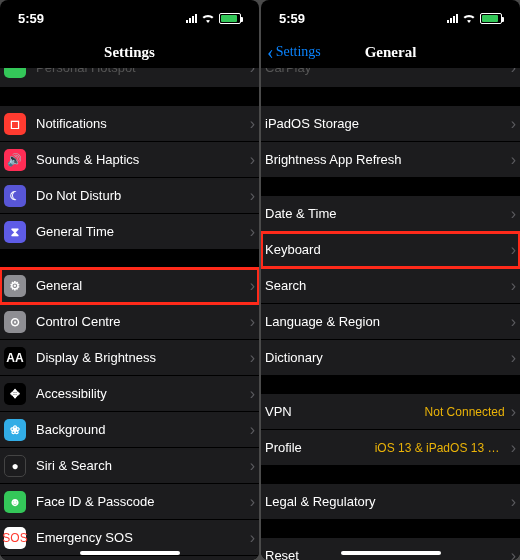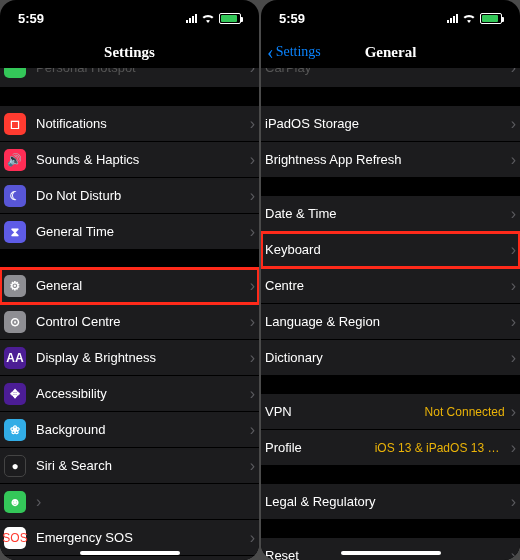--- a/index.html
+++ b/index.html
@@ -1,17 +1,17 @@
 <!DOCTYPE html>
 <html><head>
 <meta charset="utf-8">
 <style>
 * { margin: 0; padding: 0; box-sizing: border-box; }
 body { background: #4a4a4a; font-family: -apple-system, Helvetica, Arial, sans-serif; width: 520px; height: 560px; display: flex; gap: 2px; }
-.phone { width: 259px; height: 560px; background: #000; position: relative; overflow: hidden; border-radius: 16px; }
+.phone { width: 259px; height: 560px; background: #000; position: relative; overflow: hidden; border-radius: 8px; }
 .status-bar { height: 36px; display: flex; justify-content: space-between; align-items: center; padding: 0 18px; color: #fff; font-size: 13px; font-weight: 600; }
 .status-left { }
 .status-right { display: flex; align-items: center; gap: 4px; }
 .signal { display: inline-flex; align-items: flex-end; gap: 1px; }
 .signal span { width: 2px; background: #fff; display: inline-block; }
 .signal span:nth-child(1){height:3px} .signal span:nth-child(2){height:5px} .signal span:nth-child(3){height:7px} .signal span:nth-child(4){height:9px}
 .wifi { width: 14px; height: 10px; }
 .battery { width: 22px; height: 11px; border: 1px solid #fff; border-radius: 2px; position: relative; display:flex; align-items:center; }
 .battery::after { content:''; position:absolute; right:-3px; top:3px; width:2px; height:5px; background:#fff; border-radius:0 1px 1px 0; }
 .battery-fill { background:#34c759; height:7px; width:16px; margin-left:1px; border-radius:1px; }
@@ -23,21 +23,21 @@
 .group { margin-top: 18px; }
 .group.tight { margin-top: 0; }
 .row { background: #1c1c1e; min-height: 36px; display: flex; align-items: center; padding: 0 4px; border-bottom: 1px solid #000; position: relative; }
 .icon { width: 22px; height: 22px; border-radius: 5px; margin-right: 10px; display: flex; align-items: center; justify-content: center; font-size: 12px; color: #fff; flex-shrink: 0; font-weight:600; }
 .label { color: #fff; font-size: 13px; flex: 1; white-space: nowrap; overflow: hidden; text-overflow: ellipsis; }
 .value { color: #eab308; font-size: 12px; margin-right: 6px; max-width: 130px; white-space: nowrap; overflow: hidden; text-overflow: ellipsis; }
 .chevron { color: #5a5a5e; font-size: 16px; line-height:1; }
 .highlight { outline: 3px solid #ff2a1a; outline-offset: -2px; z-index: 2; }
 .home-indicator { position: absolute; bottom: 5px; left: 50%; transform: translateX(-50%); width: 100px; height: 4px; background: #fff; border-radius: 3px; }
 .ic-red{background:#ff3b30}.ic-pink{background:#ff2d55}.ic-purple{background:#5856d6}.ic-indigo{background:#5e5ce6}
-.ic-gray{background:#8e8e93}.ic-blue{background:#4c1d95}.ic-green{background:#34c759}.ic-black{background:#1c1c1e;border:1px solid #444}
+.ic-gray{background:#8e8e93}.ic-blue{background:#000000}.ic-green{background:#34c759}.ic-black{background:#1c1c1e;border:1px solid #444}
 .ic-cyan{background:#32ade6}.ic-sos{background:#ffffff;color:#ff3b30;font-size:12px;font-weight:400}
 </style>
 </head>
 <body>
 
 <div class="phone">
   <div class="status-bar">
     <div class="status-left">5:59</div>
     <div class="status-right">
       <span class="signal">
@@ -113,20 +113,21 @@
           <div class="label">Background</div>
           <div class="chevron">›</div>
         </div>
         <div class="row">
           <div class="icon ic-black">●</div>
           <div class="label">Siri &amp; Search</div>
           <div class="chevron">›</div>
         </div>
         <div class="row">
           <div class="icon ic-green">☻</div>
+          <div class="label">Face ID &amp; Passcode</div>
           <div class="chevron">›</div>
         </div>
         <div class="row">
           <div class="icon ic-sos">SOS</div>
           <div class="label">Emergency SOS</div>
           <div class="chevron">›</div>
         </div>
         <div class="row"></div>
       </div>
     </div>
@@ -178,21 +179,21 @@
       <div class="group">
         <div class="row">
           <div class="label">Date &amp; Time</div>
           <div class="chevron">›</div>
         </div>
         <div class="row highlight">
           <div class="label">Keyboard</div>
           <div class="chevron">›</div>
         </div>
         <div class="row">
-          <div class="label">Centre</div>
+          <div class="label">Search</div>
           <div class="chevron">›</div>
         </div>
         <div class="row">
           <div class="label">Language &amp; Region</div>
           <div class="chevron">›</div>
         </div>
         <div class="row">
           <div class="label">Dictionary</div>
           <div class="chevron">›</div>
         </div>

